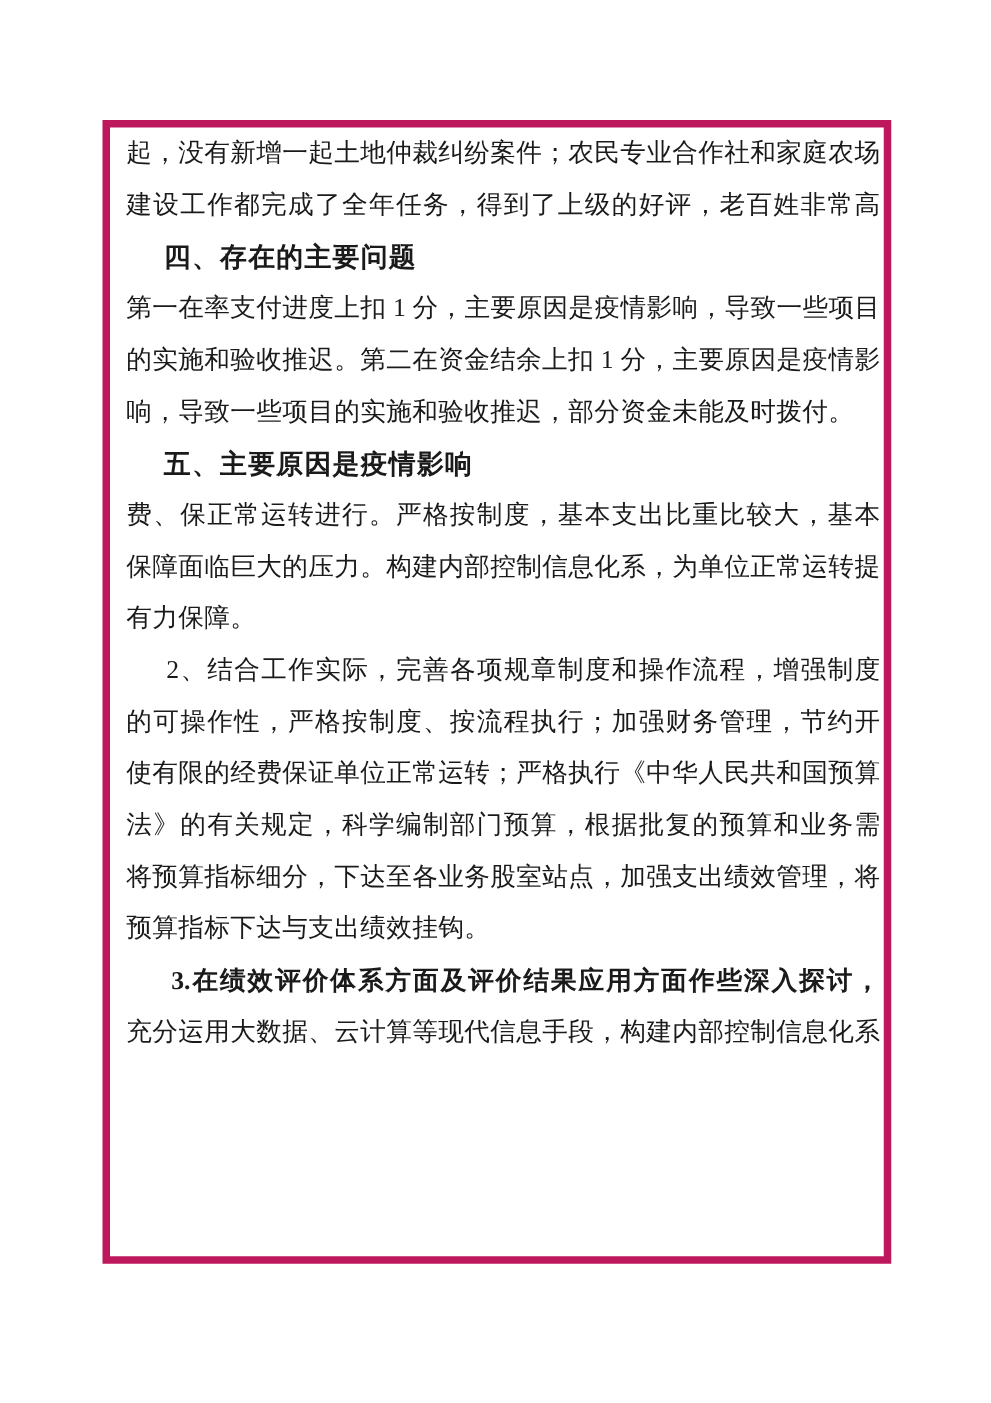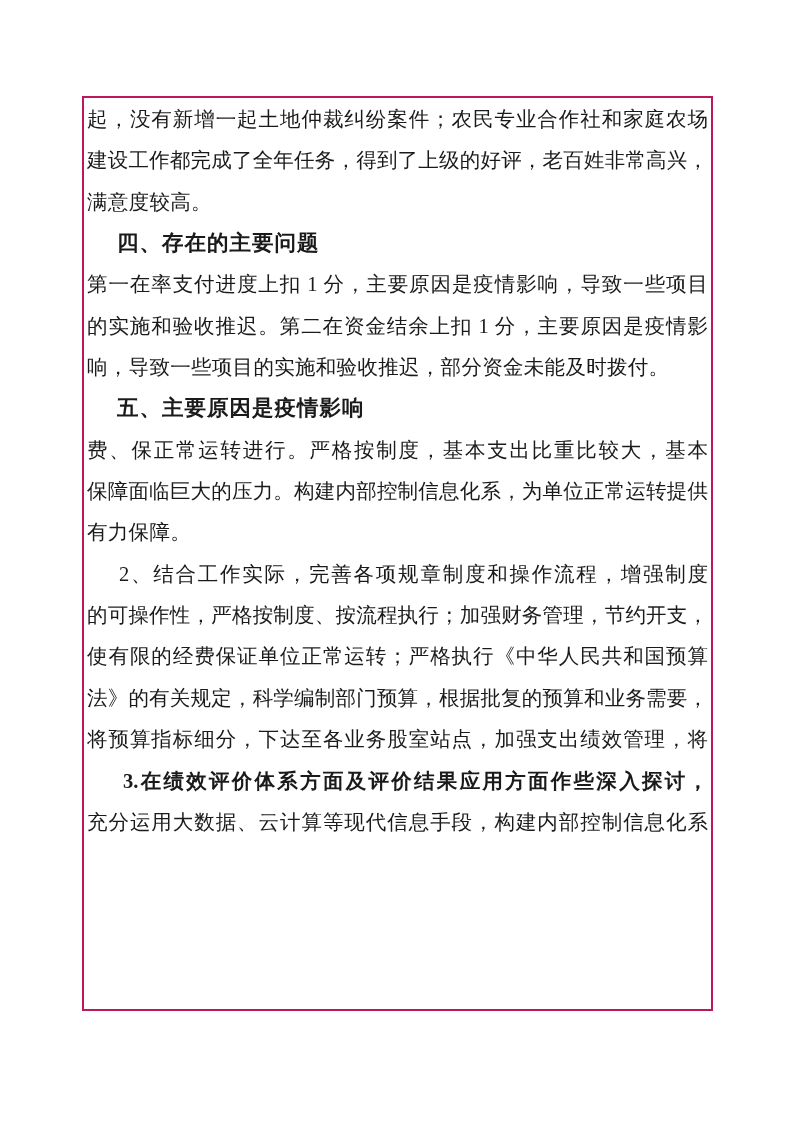--- a/index.html
+++ b/index.html
@@ -16,22 +16,22 @@
     width: 793px;
     height: 1122px;
     background: #ffffff;
   }
   .doc-box {
     position: absolute;
     left: 82px;
     top: 96px;
     width: 631px;
     height: 915px;
-    border: 2px solid #be185d;
-    padding: 1px 3px 0 3px;
+    border: 6px solid #be185d;
+    padding: 1px 3px 0 13px;
     background: #ffffff;
   }
   .line {
     height: 41.35px;
     line-height: 41.35px;
     font-size: 20.5px;
     overflow: hidden;
     text-align: left;
     letter-spacing: 0.3px;
   }
@@ -53,37 +53,37 @@
   .ind-i3 { text-indent: 36px; font-weight: bold; }  
 </style>
 </head>
 <body>
 
 <div class="page">
   <div class="doc-box">
 
     <div class="line j">起，没有新增一起土地仲裁纠纷案件；农民专业合作社和家庭农场</div>
     <div class="line j">建设工作都完成了全年任务，得到了上级的好评，老百姓非常高兴，</div>
-    <div class="line">满意度较高。</div>
 
     <div class="line heading ind-h">四、存在的主要问题</div>
 
     <div class="line j">第一在率支付进度上扣 1 分，主要原因是疫情影响，导致一些项目</div>
     <div class="line j">的实施和验收推迟。第二在资金结余上扣 1 分，主要原因是疫情影</div>
     <div class="line">响，导致一些项目的实施和验收推迟，部分资金未能及时拨付。</div>
 
     <div class="line heading ind-h">五、主要原因是疫情影响</div>
 
     <div class="line j">费、保正常运转进行。严格按制度，基本支出比重比较大，基本</div>
     <div class="line j">保障面临巨大的压力。构建内部控制信息化系，为单位正常运转提供</div>
     <div class="line">有力保障。</div>
 
     <div class="line j ind-i">2、结合工作实际，完善各项规章制度和操作流程，增强制度</div>
     <div class="line j">的可操作性，严格按制度、按流程执行；加强财务管理，节约开支，</div>
     <div class="line j">使有限的经费保证单位正常运转；严格执行《中华人民共和国预算</div>
     <div class="line j">法》的有关规定，科学编制部门预算，根据批复的预算和业务需要，</div>
     <div class="line j">将预算指标细分，下达至各业务股室站点，加强支出绩效管理，将</div>
+    <div class="line">预算指标下达与支出绩效挂钩。</div>
 
     <div class="line j ind-i3">3.在绩效评价体系方面及评价结果应用方面作些深入探讨，</div>
     <div class="line j">充分运用大数据、云计算等现代信息手段，构建内部控制信息化系</div>
 
   </div>
 </div>
 
 </body></html>

